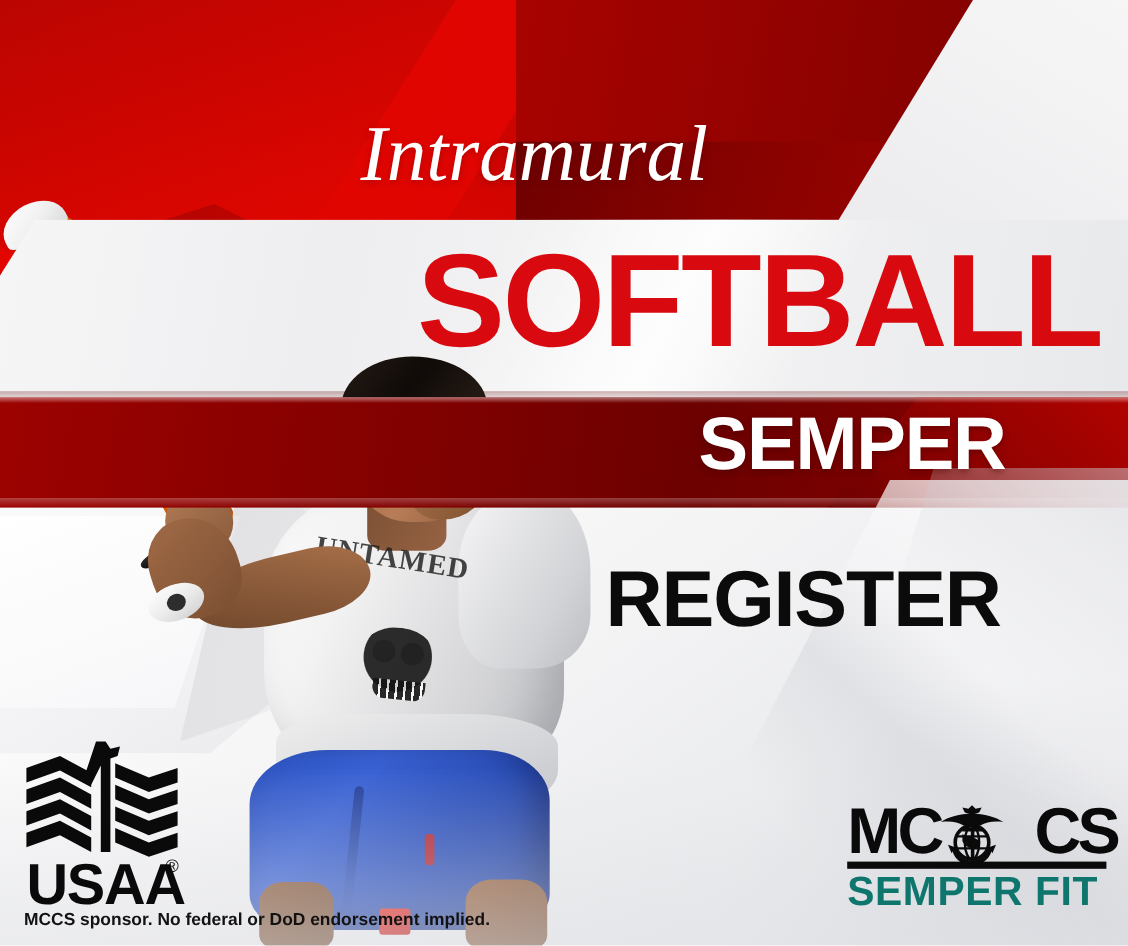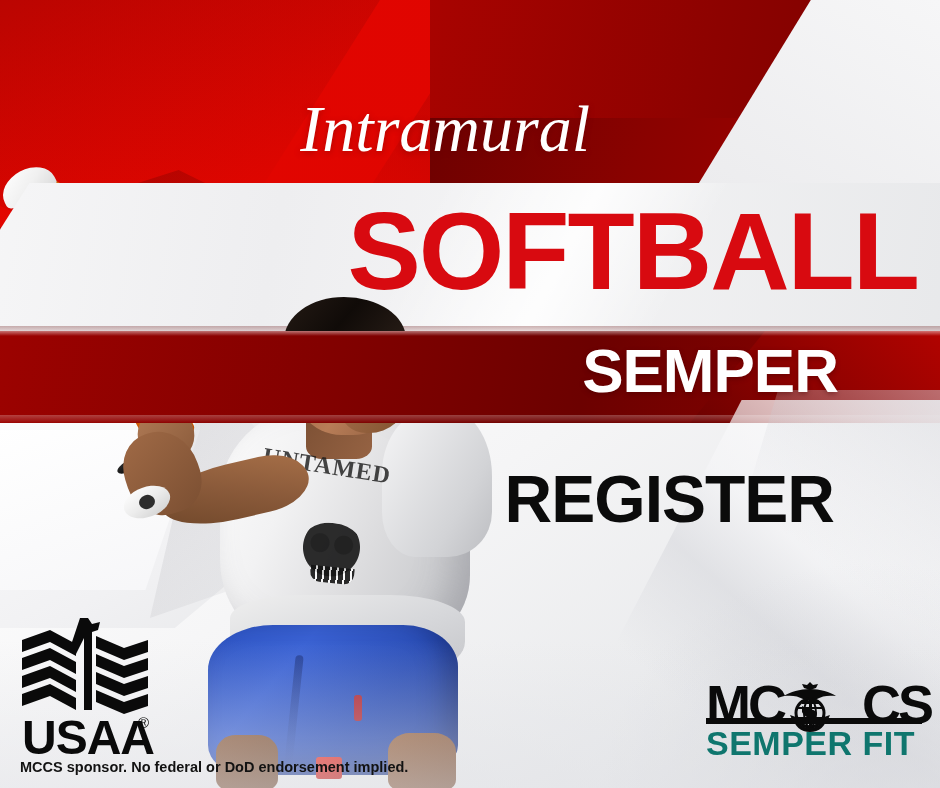--- a/index.html
+++ b/index.html
@@ -472,21 +472,21 @@
     font-weight: 700;
     font-size: 14.5px;
     line-height: 1.35;
     color: #121212;
     white-space: nowrap;
   }
 
   
   #mccs { left: 706px; top: 662px; width: 216px; height: 100px; }
   #mccs-top {
-    position: absolute; left: 0; top: 17px;
+    position: absolute; left: 0; top: 6px;
     width: 216px; height: 54px;
   }
   #mccs-letters {
     position: absolute; left: 0; top: -2px;
     font-family: "Liberation Sans", sans-serif;
     font-weight: 700;
     font-size: 54px;
     line-height: 1;
     letter-spacing: -3px;
     color: #0a0a0a;

